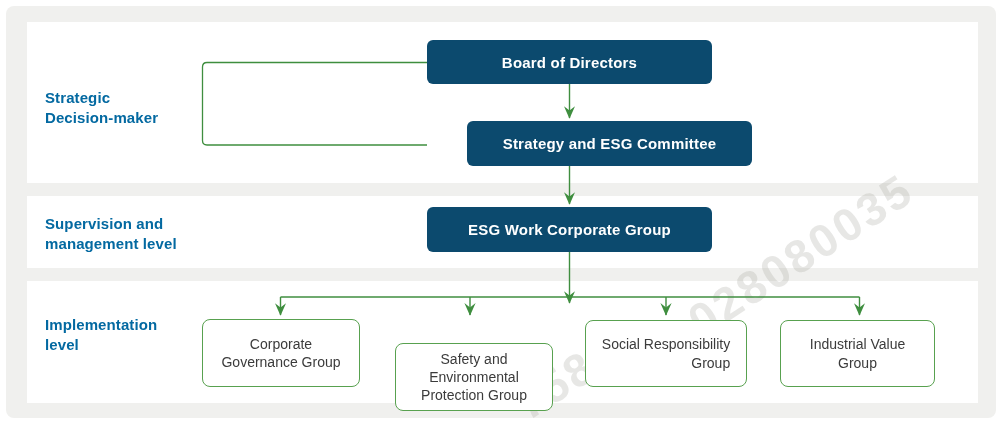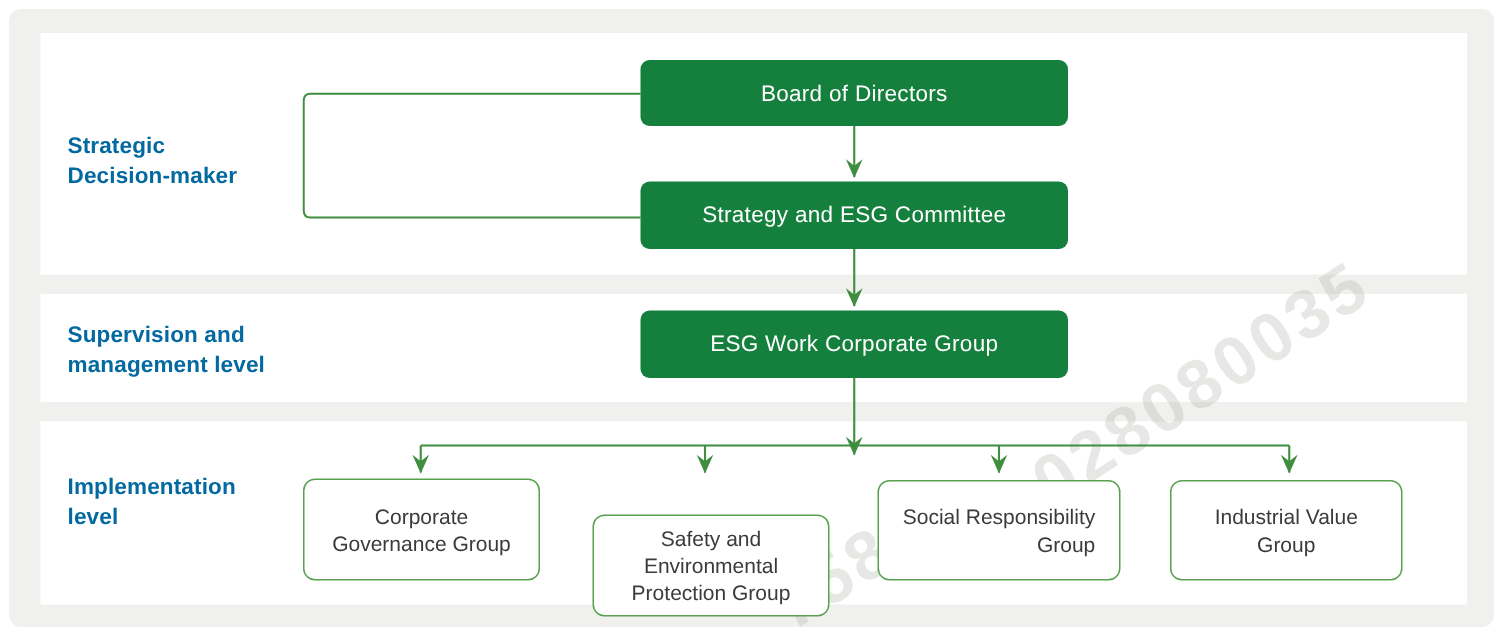--- a/index.html
+++ b/index.html
@@ -39,32 +39,33 @@
     letter-spacing: 0.1px;
   }
   .label-1 { left: 45px; top: 88px;  width: 160px; }
   .label-2 { left: 45px; top: 214px; width: 180px; }
   .label-3 { left: 45px; top: 315px; width: 150px; }
 
   .gnode {
     position: absolute;
     left: 427px;
     width: 285px;
-    background: #15803d;
+    background: #0c4a6e;
     border-radius: 6px;
     color: #ffffff;
     font-size: 15px;
     display: flex;
     align-items: center;
     justify-content: center;
     text-align: center;
     letter-spacing: 0.2px;
+    font-weight: bold;
   }
   .gnode-board     { top: 40px;  height: 44px; }
-  .gnode-committee { top: 121px; height: 45px; }
+  .gnode-committee { top: 121px; height: 45px; margin-left: 40px; }
   .gnode-leader    { top: 207px; height: 45px; }
 
   .wnode {
     position: absolute;
     background: #ffffff;
     border: 1.5px solid #58a14f;
     border-radius: 8px;
     color: #3b3b3b;
     font-size: 14px;
     line-height: 1.3;

